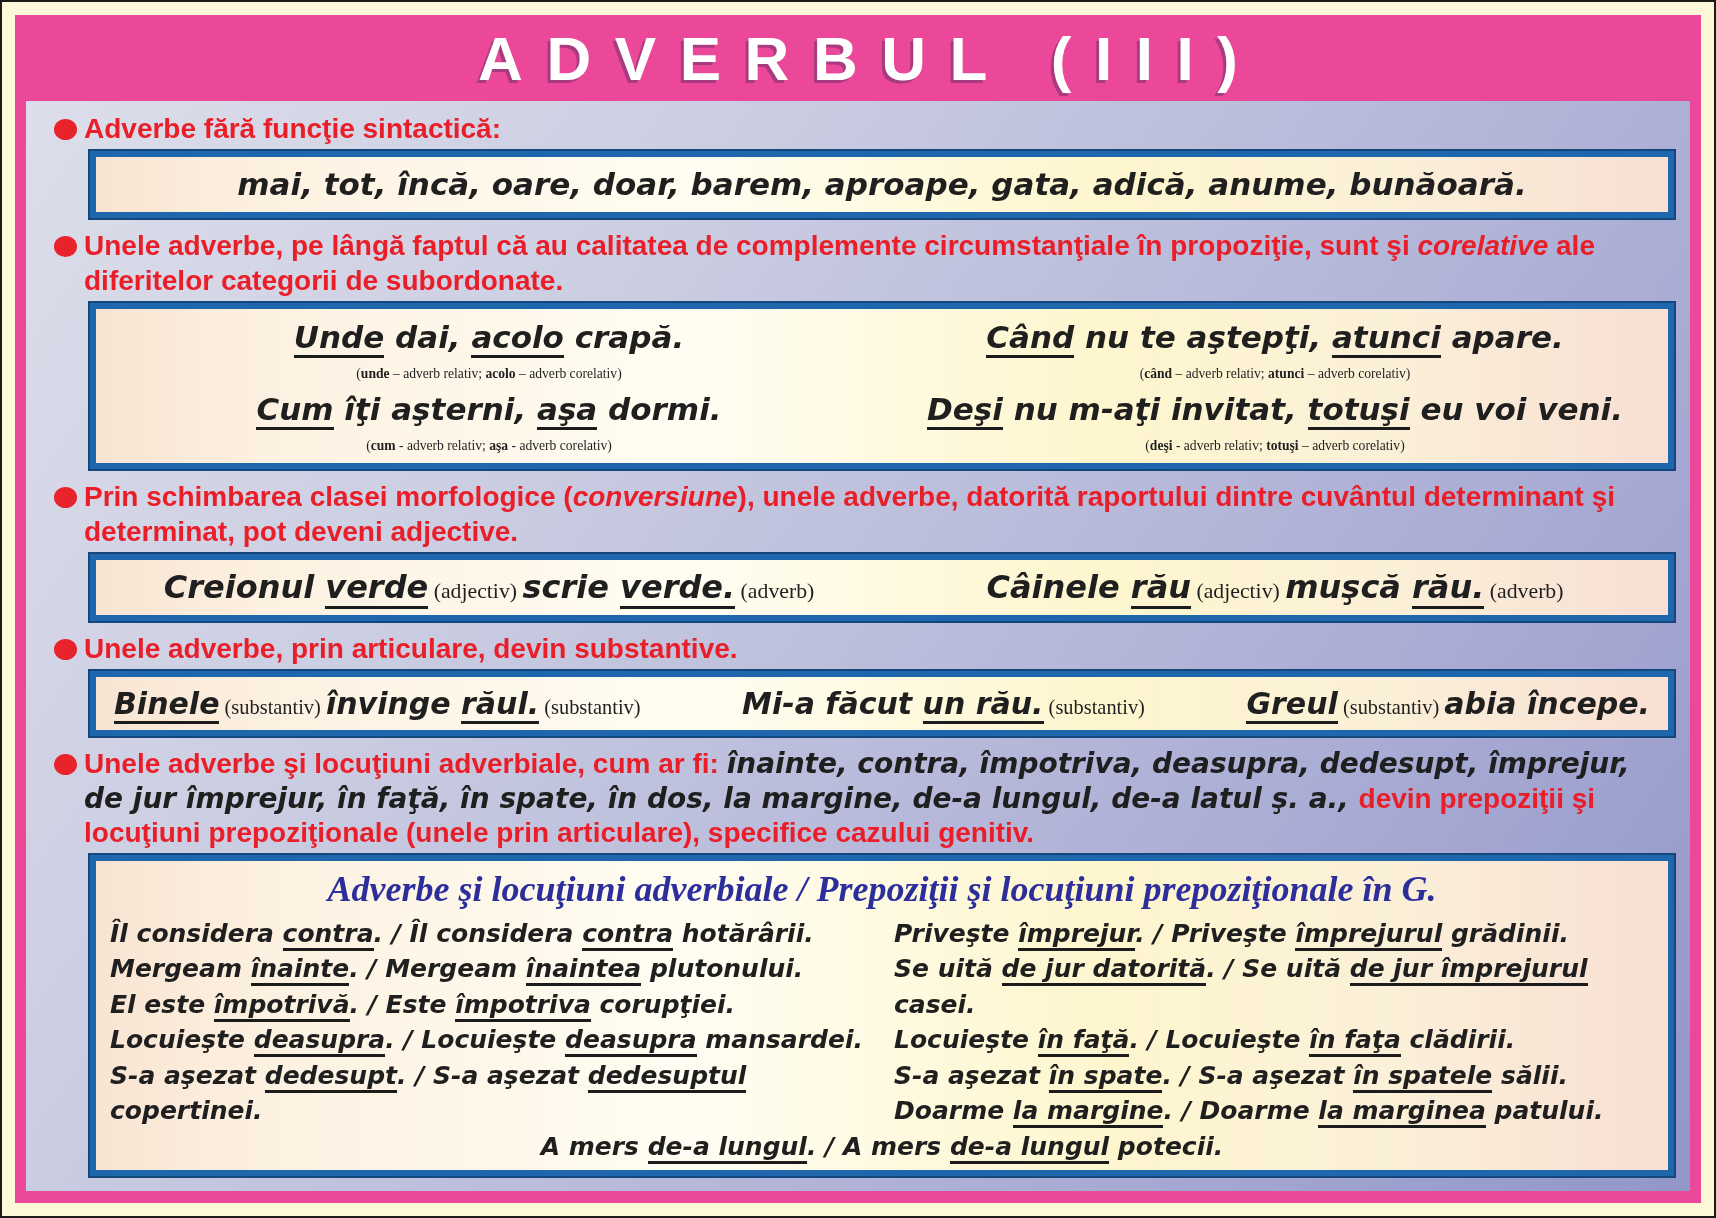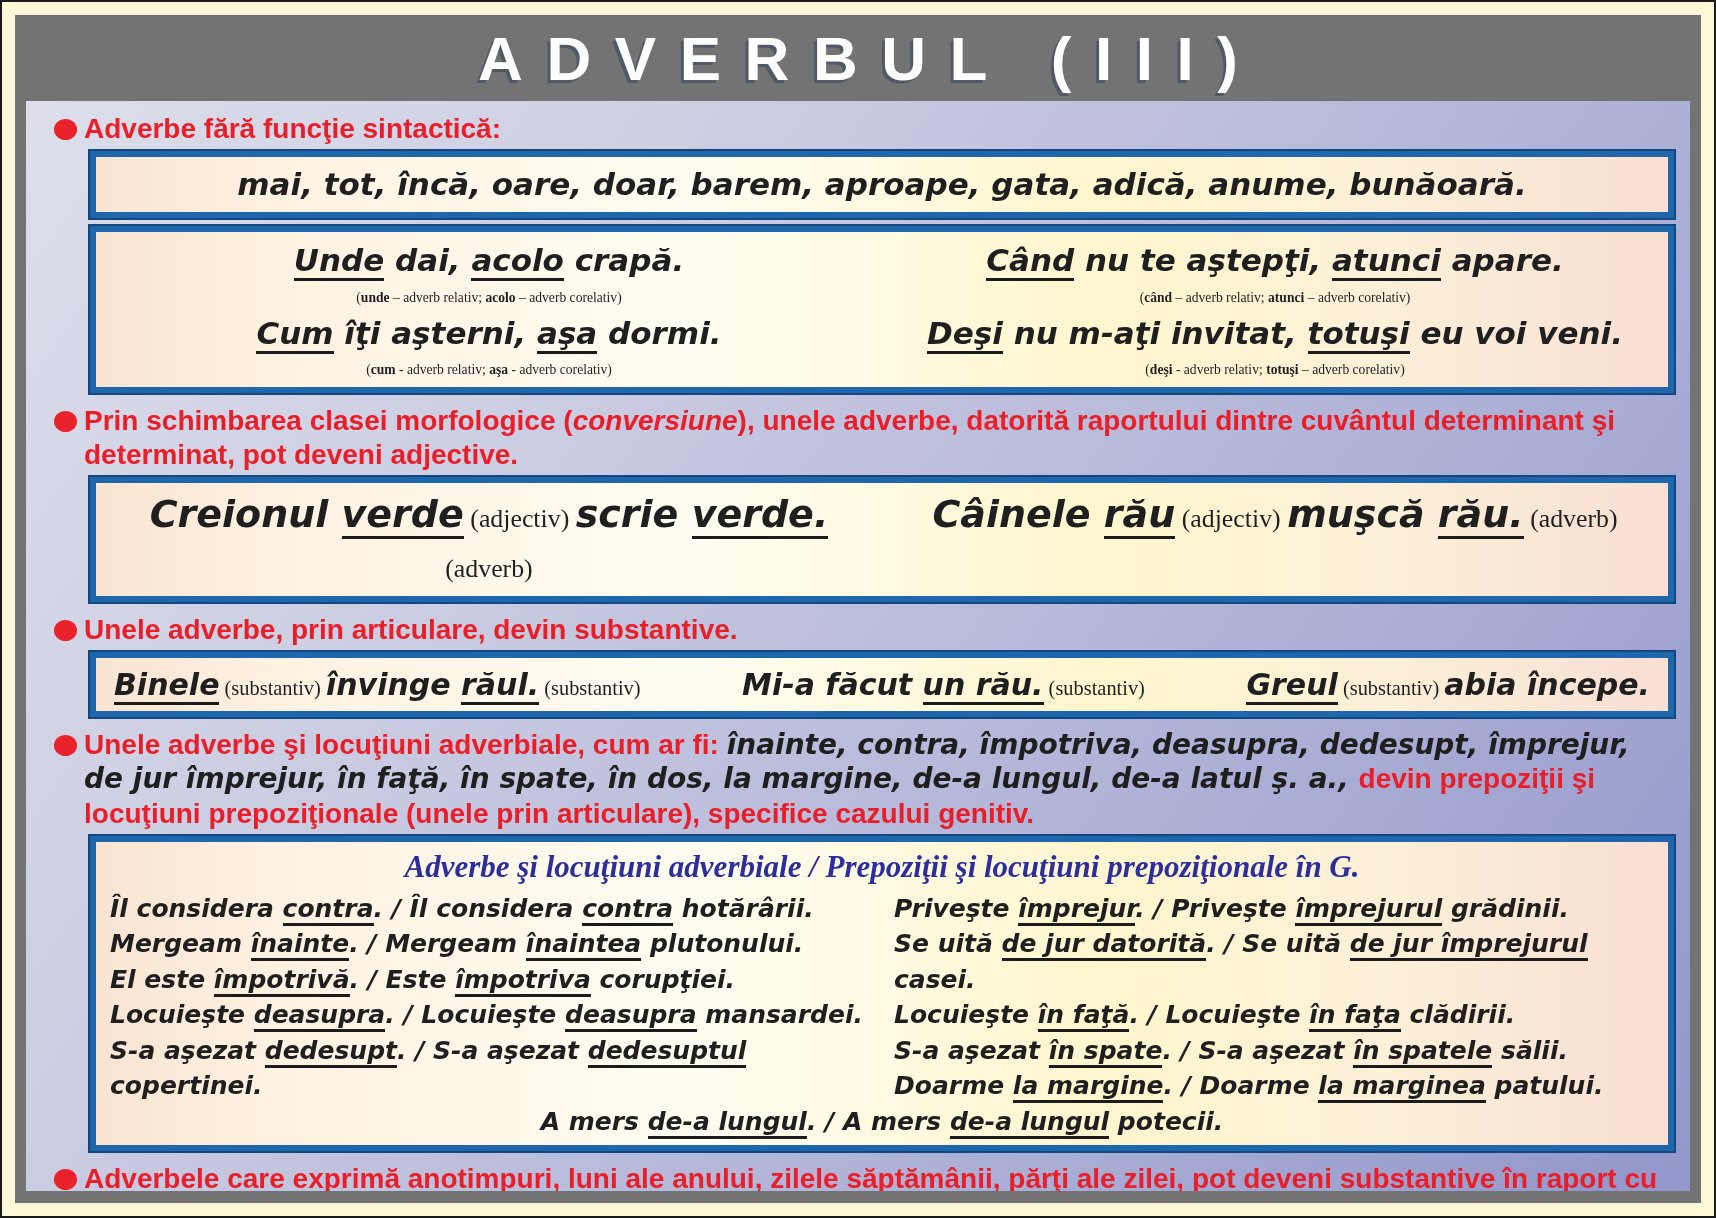--- a/index.html
+++ b/index.html
@@ -5,21 +5,21 @@
   html,body { margin:0; padding:0; background:#FCF8D8; }
   * { box-sizing:border-box; }
   .poster {
     width:1716px; height:1218px;
     background:#FCF8D8;
     border:2px solid #1b1b1b;
     padding:13px;
   }
   .frame {
     width:100%; height:100%;
-    background:#737373;
+    background:#ec4899;
     display:flex; flex-direction:column;
   }
   .header {
     height:86px; flex:none;
     display:flex; align-items:center; justify-content:center;
   }
   .header h1 {
     margin:0; color:#ffffff;
     font-family:"Liberation Sans", sans-serif;
     font-weight:700; font-size:62px;
@@ -56,24 +56,24 @@
     box-shadow:0 0 0 2px #13477E;
     background:linear-gradient(90deg,#F9E4D2 0%, #FDF2E2 12%, #FFFDF2 38%, #FEF6CE 64%, #FBF0D8 82%, #F8DFD4 100%);
     padding:5px 12px;
   }
   .line { margin:2px 0; font-size:30px; line-height:1.3; }
   .center { text-align:center; }
   .grid2 { display:grid; grid-template-columns:1fr 1fr; column-gap:24px; }
   .note { margin:0 0 3px 0; font-size:20px; line-height:1.2; }
   .box1 .line { font-size:31px; }
   .box2 .main { margin:3px 0 1px 0; font-size:31px; line-height:1.3; }
-  .box3 .line { font-size:38px; }
+  .box3 .line { font-size:32px; }
   .box4row { display:flex; justify-content:space-between; align-items:baseline; padding:0 6px;text-align:right; }
   .box5 { padding:4px 14px 6px 14px; }
-  .b5title { margin:2px 0 4px 0; font-size:31px; line-height:1.25; }
+  .b5title { margin:2px 0 4px 0; font-size:36px; line-height:1.25; }
   .b5grid { column-gap:24px; }
   .b5grid .line { font-size:25px; line-height:1.42; margin:0; }
   .b5last { margin:0; font-size:25px; line-height:1.42; }
 
   
   .sg-red   { font-family:"Liberation Sans", sans-serif; font-weight:700; color:#E91E29; }
   .sg-redit { font-family:"Liberation Sans", sans-serif; font-weight:700; font-style:italic; color:#E91E29; }
   .sg-hand  { font-family:"DejaVu Sans", sans-serif; font-weight:700; font-style:italic; color:#1f1f1f; }
   .sg-handu { font-family:"DejaVu Sans", sans-serif; font-weight:700; font-style:italic; color:#1f1f1f;
               border-bottom:3px solid #1c1c1c; }
@@ -94,20 +94,24 @@
     <div class="content">
 
       <div class="bullet">
         <span class="dot"></span>
         <p class="btext"><span class="sg-red">Adverbe fără funcţie sintactică:</span></p>
       </div>
       <div class="xbox box1">
         <p class="line center"><span class="sg-hand">mai, tot, încă, oare, doar, barem, aproape, gata, adică, anume, bunăoară.</span></p>
       </div>
 
+      <div class="bullet">
+        <span class="dot"></span>
+        <p class="btext"><span class="sg-red">Unele adverbe, pe lângă faptul că au calitatea de complemente circumstanţiale în propoziţie, sunt şi </span><span class="sg-redit">corelative</span><span class="sg-red"> ale diferitelor categorii de subordonate.</span></p>
+      </div>
       <div class="xbox box2">
         <div class="grid2">
           <div>
             <p class="main center"><span class="sg-handu">Unde</span><span class="sg-hand"> dai, </span><span class="sg-handu">acolo</span><span class="sg-hand"> crapă.</span></p>
             <p class="note center"><span class="sg-paren">(</span><span class="sg-parenb">unde</span><span class="sg-paren"> – adverb relativ; </span><span class="sg-parenb">acolo</span><span class="sg-paren"> – adverb corelativ)</span></p>
           </div>
           <div>
             <p class="main center"><span class="sg-handu">Când</span><span class="sg-hand"> nu te aştepţi, </span><span class="sg-handu">atunci</span><span class="sg-hand"> apare.</span></p>
             <p class="note center"><span class="sg-paren">(</span><span class="sg-parenb">când</span><span class="sg-paren"> – adverb relativ; </span><span class="sg-parenb">atunci</span><span class="sg-paren"> – adverb corelativ)</span></p>
           </div>

